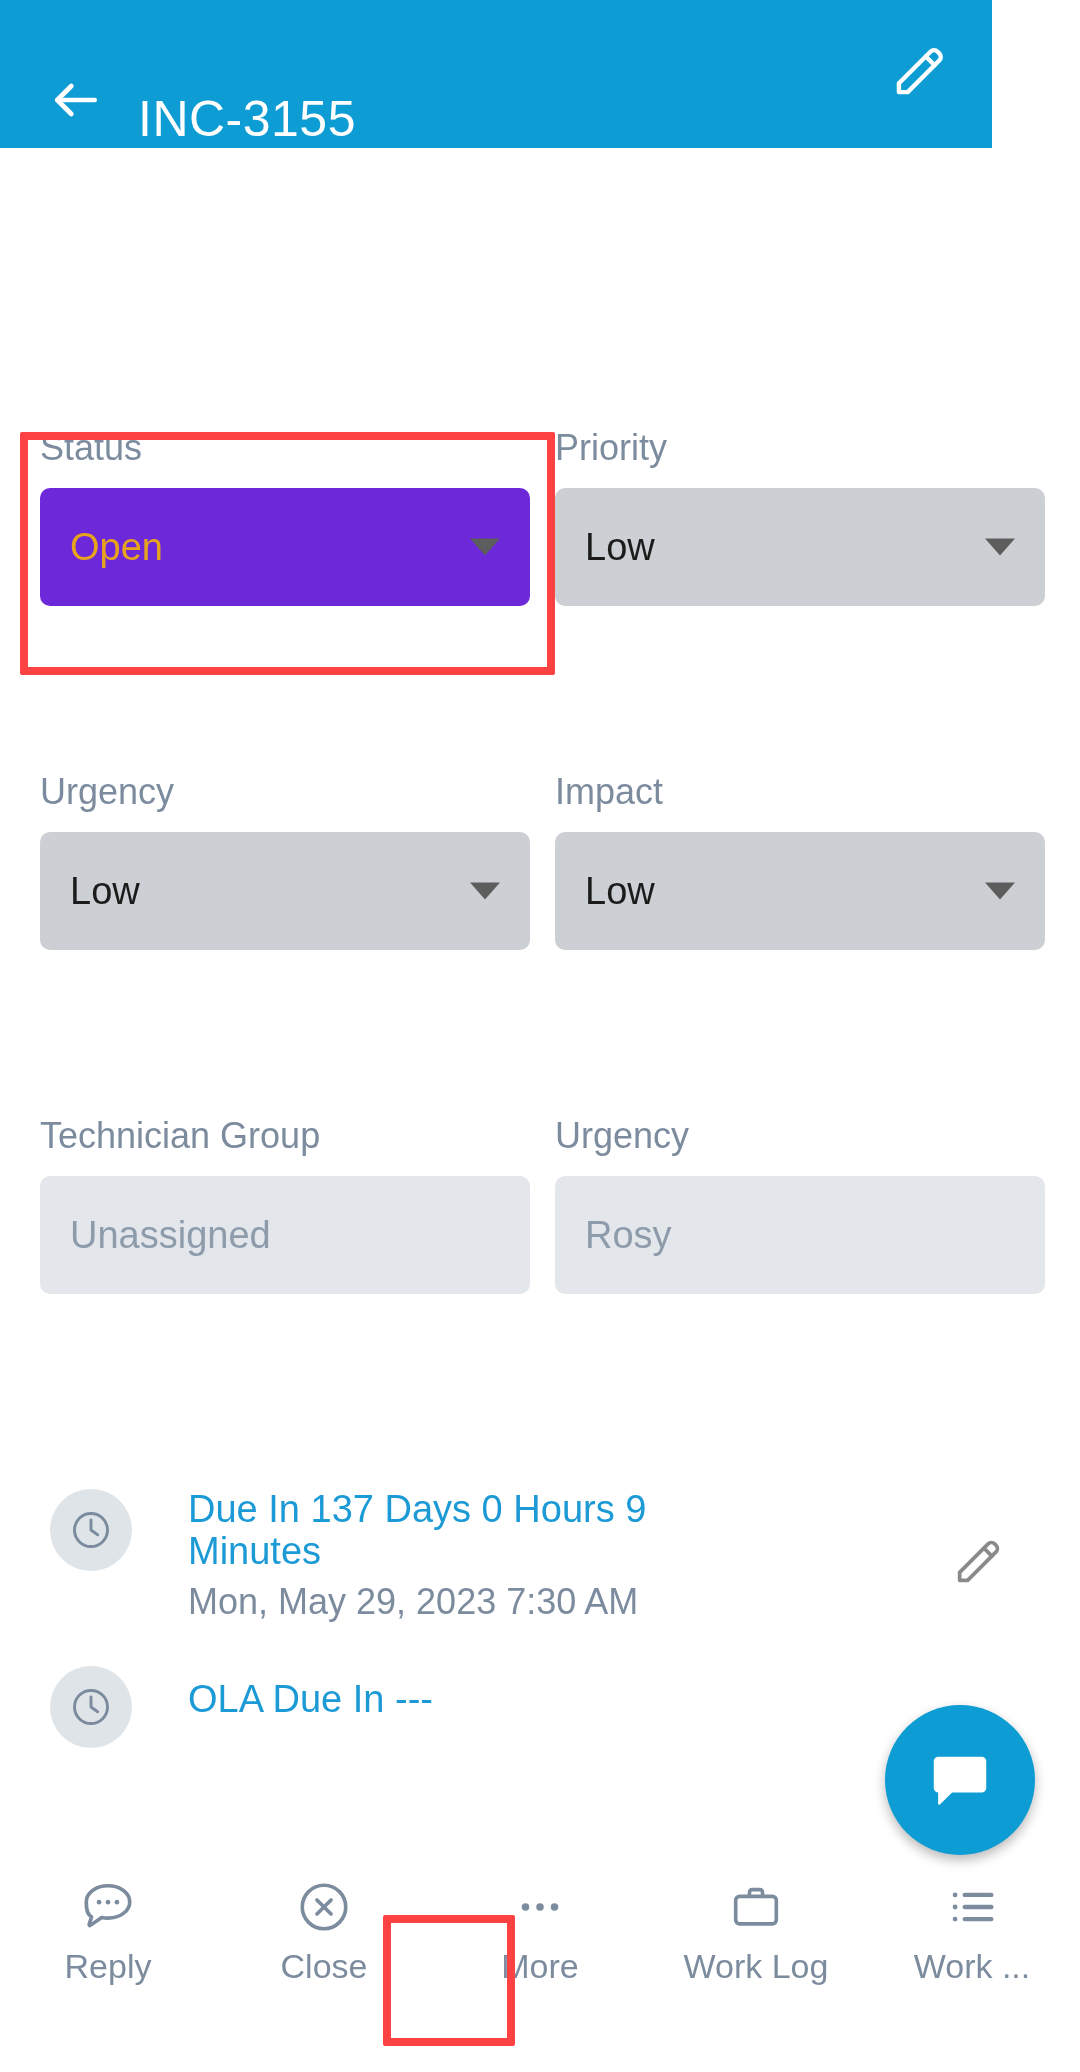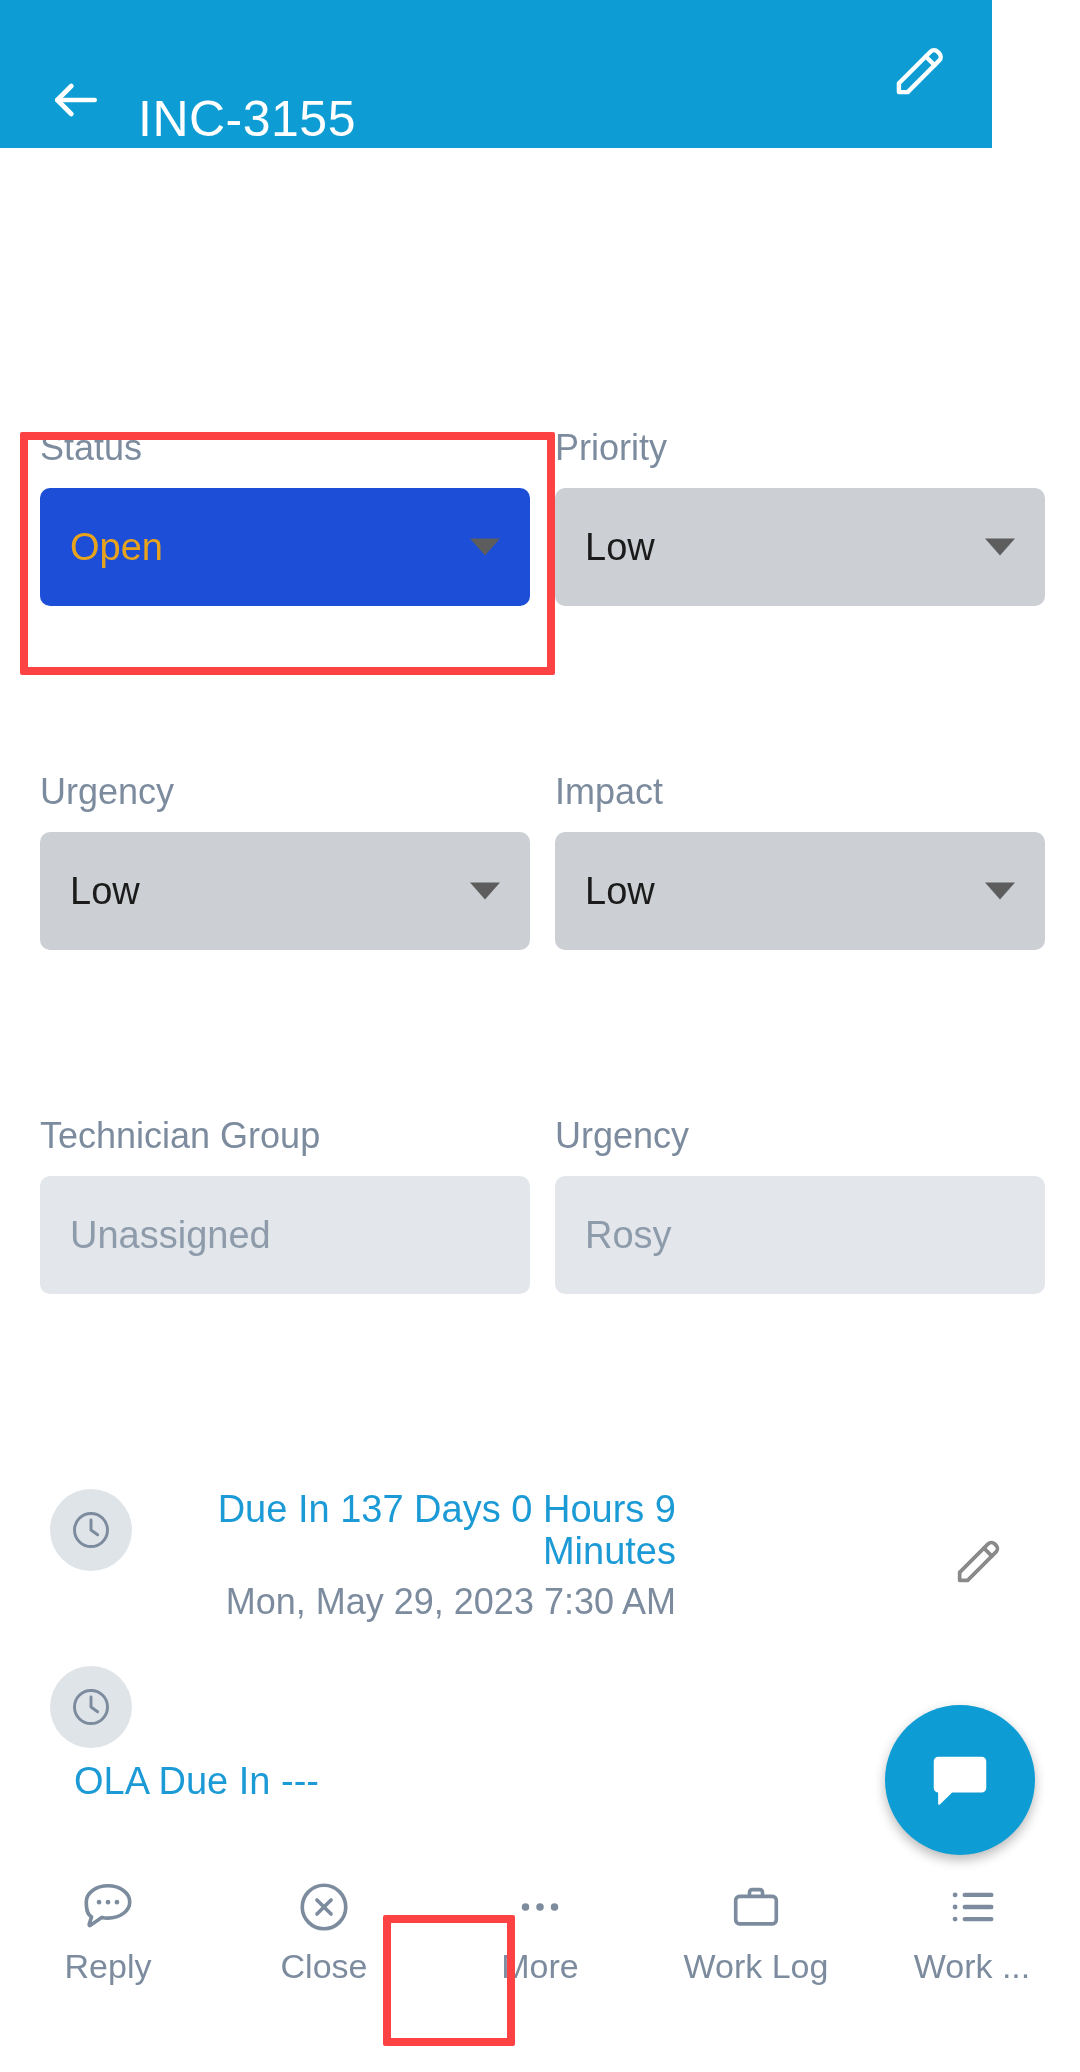--- a/index.html
+++ b/index.html
@@ -99,42 +99,42 @@
     position:absolute;
     right:30px; top:50%;
     transform:translateY(-50%);
     width:0;height:0;
     border-left:15px solid transparent;
     border-right:15px solid transparent;
     border-top:17px solid #5d5d5d;
   }
   .box-grey{ background:#ccd0d4; }
   .box-grey .val{ color:#1b1b1b; }
-  .box-yellow{ background:#1d4ed8; }
+  .box-yellow{ background:#6d28d9; }
   .box-yellow .val{ color:#e8a31d; }
   .box-disabled{ background:#e3e7eb; }
   .box-disabled .val{ color:#8d9bab; }
 
   
   .annot{
     position:absolute;
     border:8px solid #fc4242;
     border-radius:2px;
     pointer-events:none;
   }
 
   
   .sla-row{ position:absolute; display:flex; align-items:flex-start; }
   .sla-icon{
     width:82px;height:82px;border-radius:50%;
     background:#dfe4e9;
     display:flex;align-items:center;justify-content:center;
     flex:0 0 auto;
   }
-  .sla-text{ margin-left:24px;text-align:right; }
+  .sla-text{ margin-left:56px; }
   .sla-primary{
     color:#1b9ad6;
     font-size:38px;
     line-height:1.1;
     font-weight:400;
     max-width:520px;
   }
   .sla-secondary{
     color:#7c8c9e;
     font-size:36px;
@@ -265,21 +265,21 @@
           <circle cx="12" cy="12" r="9"></circle>
           <polyline points="12 6.5 12 12 15.6 14.6"></polyline>
         </svg>
       </div>
       <div class="sla-text">
         <div class="sla-primary">Due In 137 Days 0 Hours 9 Minutes</div>
         <div class="sla-secondary">Mon, May 29, 2023 7:30 AM</div>
       </div>
     </div>
 
-    <div class="sla-row" style="left:50px; top:1292px;flex-direction:column;">
+    <div class="sla-row" style="left:50px; top:1292px;">
       <div class="sla-icon">
         <svg width="44" height="44" viewBox="0 0 24 24" fill="none" stroke="#7c8c9e" stroke-width="1.6" stroke-linecap="round" stroke-linejoin="round">
           <circle cx="12" cy="12" r="9"></circle>
           <polyline points="12 6.5 12 12 15.6 14.6"></polyline>
         </svg>
       </div>
       <div class="sla-text">
         <div class="sla-primary" style="margin-top:13px;">OLA Due In ---</div>
       </div>
     </div>

